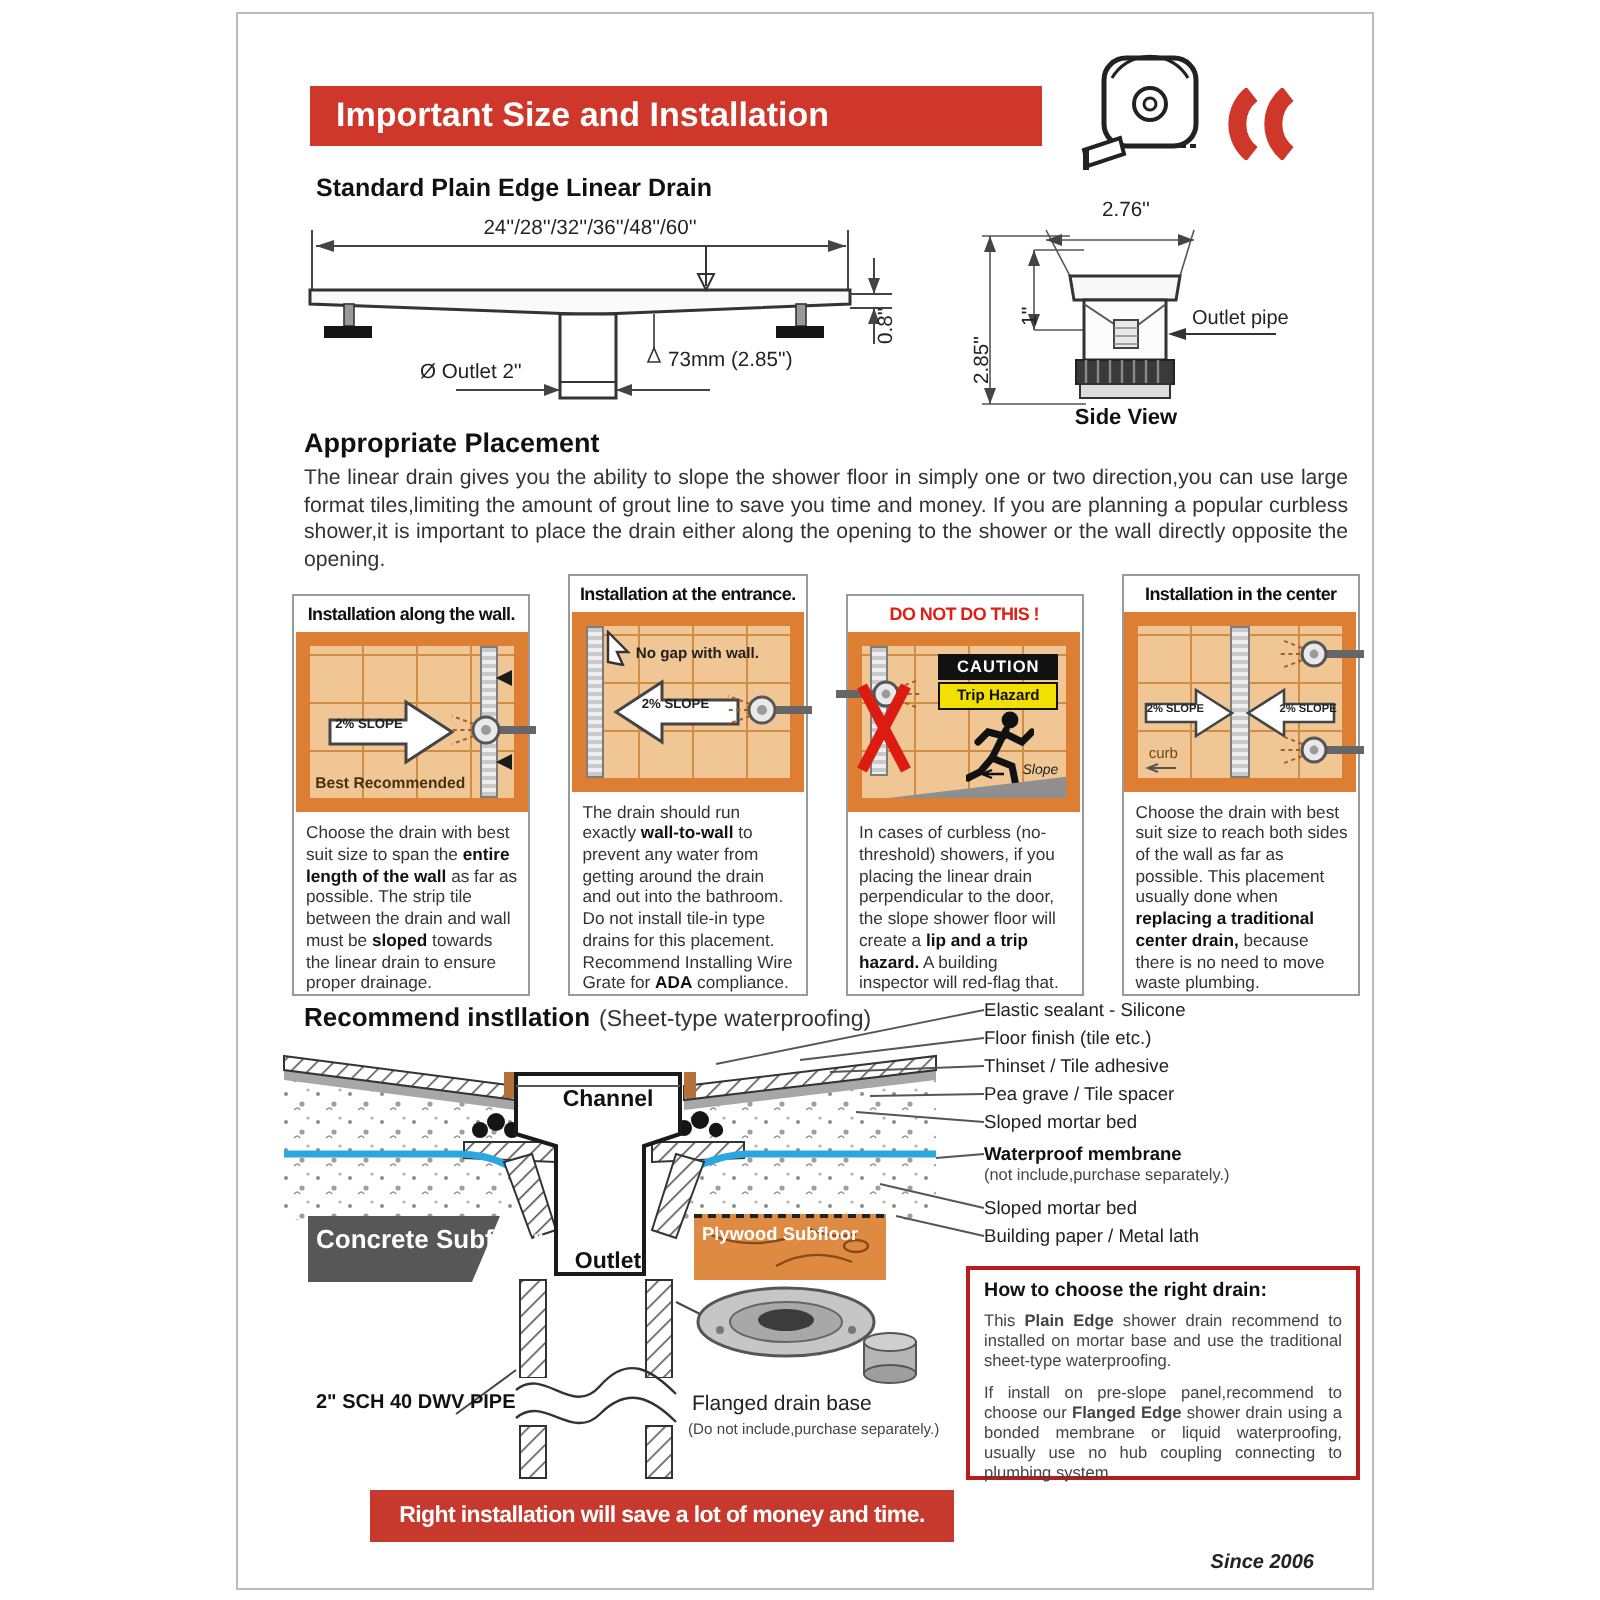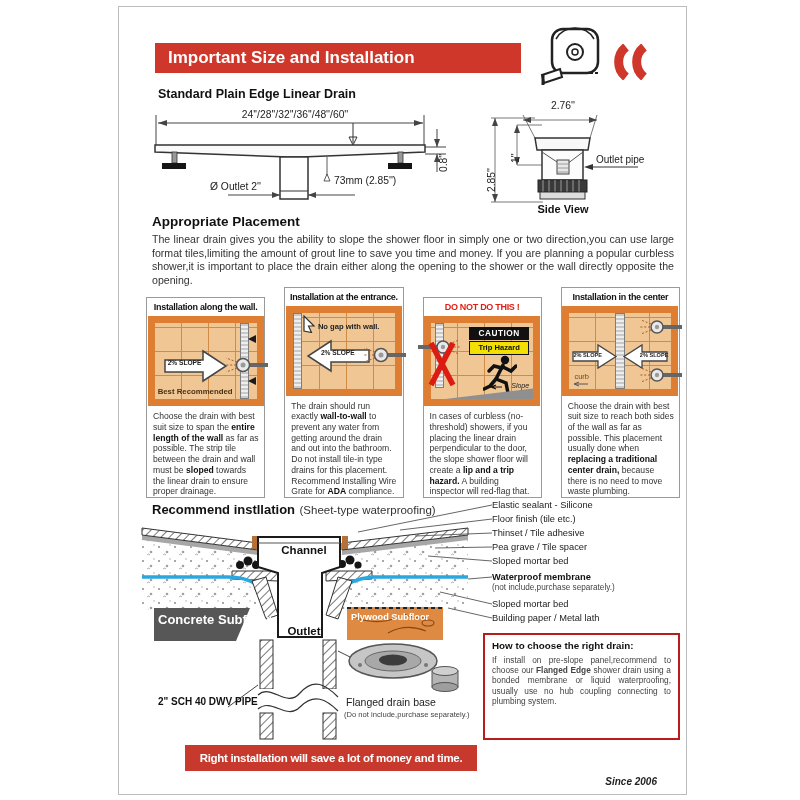--- a/index.html
+++ b/index.html
@@ -409,20 +409,21 @@
   <div class="layer-label" style="top:528px;">Thinset / Tile adhesive</div>
   <div class="layer-label" style="top:542px;">Pea grave / Tile spacer</div>
   <div class="layer-label" style="top:556px;">Sloped mortar bed</div>
   <div class="layer-label" style="top:572px;font-weight:bold;color:#111;">Waterproof membrane</div>
   <div class="layer-label" style="top:583px;font-size:8.2px;color:#444;">(not include,purchase separately.)</div>
   <div class="layer-label" style="top:599px;">Sloped mortar bed</div>
   <div class="layer-label" style="top:613px;">Building paper / Metal lath</div>
 
   <div class="howto">
     <h4>How to choose the right drain:</h4>
+    <p><span>This </span><b>Plain Edge</b><span> shower drain recommend to installed on mortar base and use the traditional sheet-type waterproofing.</span></p>
     <p><span>If install on pre-slope panel,recommend to choose our </span><b>Flanged Edge</b><span> shower drain using a bonded membrane or liquid waterproofing, usually use no hub coupling connecting to plumbing system.</span></p>
   </div>
 
   <div class="footer-bar">
     <span>Right installation will save a lot of money and time.</span>
   </div>
   <div class="logo-since">Since 2006</div>
 </div>
 
 </body></html>

